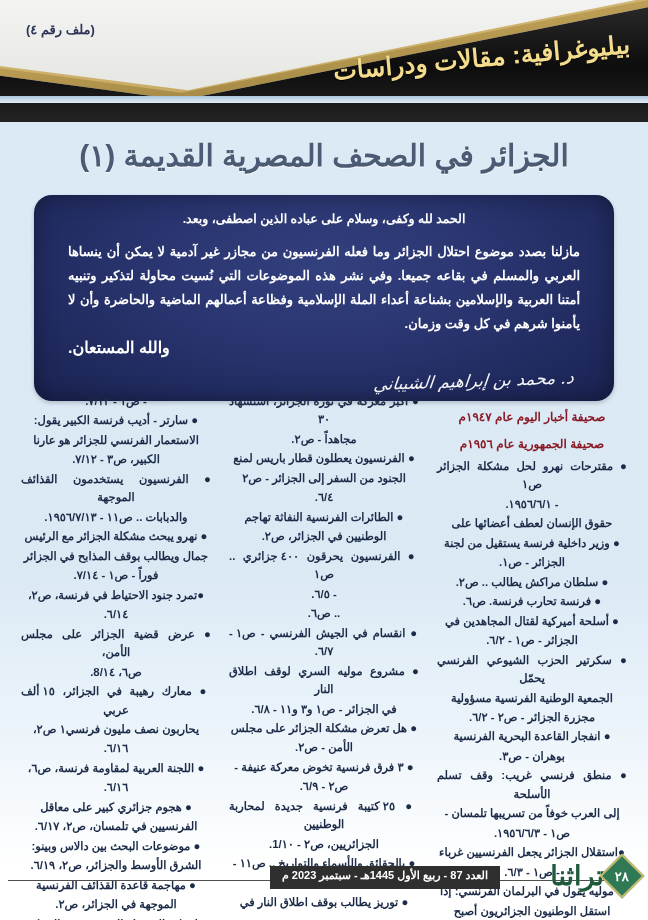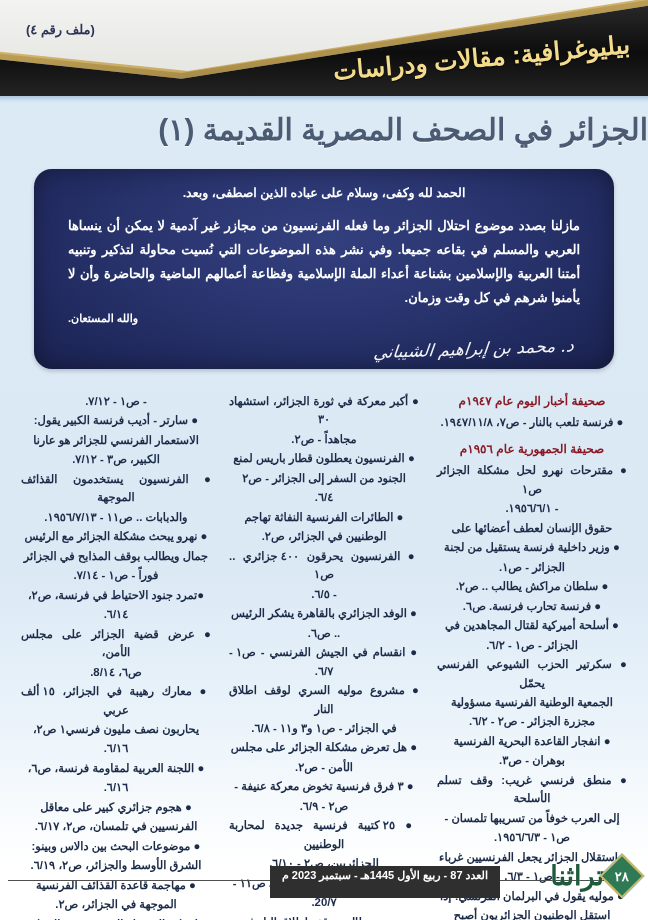--- a/index.html
+++ b/index.html
@@ -9,21 +9,21 @@
     overflow:hidden;
   }
   body {
     background:linear-gradient(180deg,#dceaf6 0%,#dbe9f5 62%,#eaf3fa 78%,#ffffff 94%,#ffffff 100%);
     position:relative;
   }
 
   
   .header {
     position:relative;
-    width:648px; height:96px;
+    width:648px; height:122px;
     overflow:hidden;
     background:linear-gradient(180deg,#f3f3f1 0%,#e9e9e6 55%,#e2e2df 100%);
   }
   .hdr-black {
     position:absolute; inset:0;
     background:linear-gradient(180deg,#2b2b2b 0%,#0d0d0d 55%,#232323 100%);
     clip-path:polygon(100% 0%, 100% 100%, 0% 100%, 0% 62%, 28% 82%, 100% 6%);
   }
   .hdr-gold {
     position:absolute; inset:0;
@@ -63,20 +63,21 @@
   .hdr-underline {
     position:absolute;
     left:0; top:96px;
     width:648px; height:7px;
     background:linear-gradient(180deg,#a9c6dd 0%,#cfe0ee 60%,#dceaf6 100%);
   }
 
   
   .page-title {
     margin-top:16px;
+    text-align:center;
     color:#4a5b73;
     font-size:30px;
     font-weight:bold;
     letter-spacing:-0.5px;
     text-shadow:0 1px 0 rgba(255,255,255,.7);
   }
 
   
   .intro-box {
     position:relative;
@@ -100,21 +101,21 @@
   .intro-body {
     font-size:13px;
     font-weight:bold;
     line-height:1.85;
     text-align:justify;
     text-align-last:right;
     letter-spacing:-0.2px;
   }
   .intro-closing {
     text-align:left;
-    font-size:11px;
+    font-size:16px;
     font-weight:bold;
     margin-top:2px;
   }
   .signature {
     margin-top:10px;
     text-align:right;
     padding-right:6px;
     color:#ffffff;
     font-size:17px;
     font-style:italic;
@@ -144,21 +145,21 @@
     line-height:1.62;
   }
   .col-heading {
     text-align:center;
     color:#8a1a26;
     font-weight:bold;
     font-size:12px;
     margin:8px 0 2px;
     letter-spacing:-0.2px;
   }
-  .col-heading:first-child { margin-top:0; }
+  .col-heading:first-child { margin-top:16px; }
   .entry {
     text-align:justify;
     text-align-last:center;
     font-weight:bold;
     margin:0 0 1px;
     letter-spacing:-0.1px;
   }
 
   
   .footer {
@@ -169,21 +170,21 @@
   }
   .footer-rule {
     position:absolute;
     top:16px; left:8px;
     width:632px; height:1px;
     background:#4f4f4f;
   }
   .footer-band {
     position:absolute;
     top:2px; right:148px;
-    height:32px;
+    height:23px;
     background:#2f2f2f;
     color:#ffffff;
     font-size:11px;
     font-weight:bold;
     padding:3px 12px 3px;
     white-space:nowrap;
     direction:rtl;
   }
   .logo-wrap {
     position:absolute;
@@ -233,21 +234,20 @@
 <div class="intro-box">
   <div class="intro-line1">الحمد لله وكفى، وسلام على عباده الذين اصطفى، وبعد.</div>
   <div class="intro-body">مازلنا بصدد موضوع احتلال الجزائر وما فعله الفرنسيون من مجازر غير آدمية لا يمكن أن ينساها العربي والمسلم في بقاعه جميعا. وفي نشر هذه الموضوعات التي نُسيت محاولة لتذكير وتنبيه أمتنا العربية والإسلامين بشناعة أعداء الملة الإسلامية وفظاعة أعمالهم الماضية والحاضرة وأن لا يأمنوا شرهم في كل وقت وزمان.</div>
   <div class="intro-closing">والله المستعان.</div>
   <div class="signature">د. محمد بن إبراهيم الشيباني</div>
 </div>
 
 <div class="columns">
   <div class="col" id="col-right">
       <div class="col-heading">صحيفة أخبار اليوم عام ١٩٤٧م</div>
-      <div class="entry">● فرنسة تلعب بالنار - ص٧، ١٩٤٧/١١/٨.</div>
       <div class="col-heading">صحيفة الجمهورية عام ١٩٥٦م</div>
       <div class="entry">● مقترحات نهرو لحل مشكلة الجزائر ص١</div>
       <div class="entry">- ١٩٥٦/٦/١.</div>
       <div class="entry">حقوق الإنسان لعطف أعضائها على</div>
       <div class="entry">● وزير داخلية فرنسة يستقيل من لجنة</div>
       <div class="entry">الجزائر - ص١.</div>
       <div class="entry">● سلطان مراكش يطالب .. ص٢.</div>
       <div class="entry">● فرنسة تحارب فرنسة. ص٦.</div>
       <div class="entry">● أسلحة أميركية لقتال المجاهدين في</div>
       <div class="entry">الجزائر - ص١ - ٦/٢.</div>
@@ -267,31 +267,30 @@
   <div class="col" id="col-middle">
       <div class="entry">● أكبر معركة في ثورة الجزائر، استشهاد ٣٠</div>
       <div class="entry">مجاهداً - ص٢.</div>
       <div class="entry">● الفرنسيون يعطلون قطار باريس لمنع</div>
       <div class="entry">الجنود من السفر إلى الجزائر - ص٢</div>
       <div class="entry">٦/٤.</div>
       <div class="entry">● الطائرات الفرنسية النفاثة تهاجم</div>
       <div class="entry">الوطنيين في الجزائر، ص٢.</div>
       <div class="entry">● الفرنسيون يحرقون ٤٠٠ جزائري .. ص١</div>
       <div class="entry">- ٦/٥.</div>
-      <div class="entry">● الوفد الجزائري بالقاهرة يشكر الرئيس</div>
       <div class="entry">.. ص٦.</div>
       <div class="entry">● انقسام في الجيش الفرنسي - ص١ - ٦/٧.</div>
       <div class="entry">● مشروع موليه السري لوقف اطلاق النار</div>
       <div class="entry">في الجزائر - ص١ و٣ و١١ - ٦/٨.</div>
       <div class="entry">● هل تعرض مشكلة الجزائر على مجلس</div>
       <div class="entry">الأمن - ص٢.</div>
       <div class="entry">● ٣ فرق فرنسية تخوض معركة عنيفة -</div>
       <div class="entry">ص٢ - ٦/٩.</div>
       <div class="entry">● ٢٥ كتيبة فرنسية جديدة لمحاربة الوطنيين</div>
-      <div class="entry">الجزائريين، ص٢ - ٦/١٠.</div>
+      <div class="entry">الجزائريين، ص٢ - 1/١٠.</div>
       <div class="entry">● بالحقائق والأسماء والتواريخ .. ص١١ -</div>
       <div class="entry">٧/20.</div>
       <div class="entry">● توريز يطالب بوقف اطلاق النار في</div>
     </div>
   <div class="col" id="col-left">
       <div class="entry">- ص١ - ٧/١٢.</div>
       <div class="entry">● سارتر - أديب فرنسة الكبير يقول:</div>
       <div class="entry">الاستعمار الفرنسي للجزائر هو عارنا</div>
       <div class="entry">الكبير، ص٣ - ٧/١٢.</div>
       <div class="entry">● الفرنسيون يستخدمون القذائف الموجهة</div>

